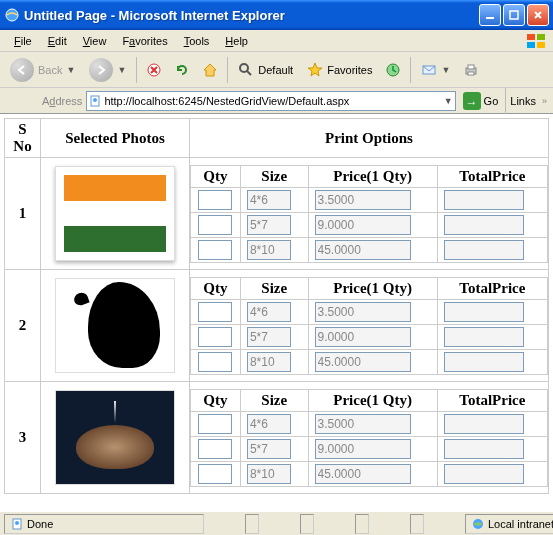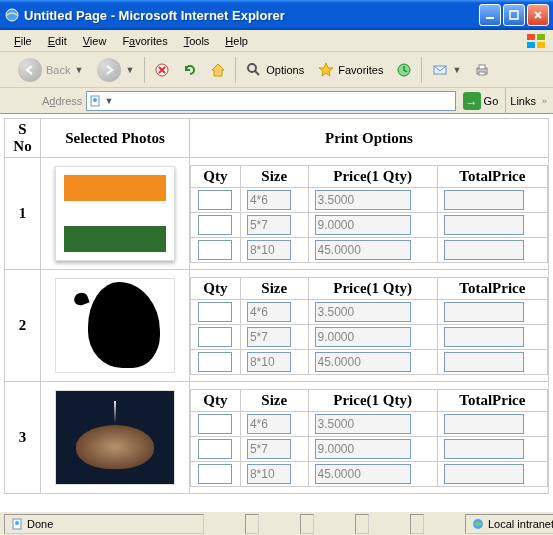--- a/index.html
+++ b/index.html
@@ -8,21 +8,21 @@
 .titlebar .icon { width: 16px; height: 16px; margin-right: 4px; }
 .titlebar .title { flex: 1; font-size: 13px; font-weight: bold; text-shadow: 1px 1px 1px rgba(0,0,0,0.3); }
 .win-btns { display: flex; gap: 2px; }
 .win-btn { width: 22px; height: 22px; border-radius: 3px; border: 1px solid #fff; display: flex; align-items: center; justify-content: center; color: #fff; font-weight: bold; font-size: 12px; }
 .win-btn.min, .win-btn.max { background: linear-gradient(to bottom, #7eb6ff, #2b6fd6); }
 .win-btn.close { background: linear-gradient(to bottom, #ff9a7a, #d6452b); }
 .menubar { height: 22px; background: #ece9d8; display: flex; align-items: center; padding: 0 6px; border-bottom: 1px solid #ccc; position: relative; }
 .menubar span { padding: 2px 8px; }
 .menubar span u { text-decoration: underline; }
 .xp-logo { position: absolute; right: 4px; top: 2px; width: 24px; height: 18px; }
-.toolbar { height: 36px; background: #ece9d8; display: flex; align-items: center; padding: 0 14px; gap: 6px; border-bottom: 1px solid #ccc; }
+.toolbar { height: 36px; background: #ece9d8; display: flex; align-items: center; padding: 0 6px; gap: 6px; border-bottom: 1px solid #ccc; }
 .tool-btn { display: flex; align-items: center; gap: 4px; padding: 2px 4px; font-size: 11px; }
 .tool-btn .circle { width: 24px; height: 24px; border-radius: 50%; display: flex; align-items: center; justify-content: center; }
 .tool-btn.disabled { color: #999; }
 .circle.back { background: radial-gradient(circle at 30% 30%, #ddd, #aaa); }
 .circle.fwd { background: radial-gradient(circle at 30% 30%, #ddd, #aaa); }
 .sep { width: 1px; height: 26px; background: #bbb; }
 .sq-btn { width: 22px; height: 22px; display: flex; align-items: center; justify-content: center; }
 .addressbar { height: 26px; background: #ece9d8; display: flex; align-items: center; padding: 0 6px; gap: 4px; border-bottom: 1px solid #999; }
 .addressbar .lbl { color: #888; font-size: 11px; margin-left: 36px; }
 .addr-input { flex: 1; display: flex; align-items: center; height: 20px; background: #fff; border: 1px solid #7f9db9; padding: 0 2px; font-size: 11px; gap: 3px; }
@@ -141,21 +141,21 @@
       <svg class="ico" viewBox="0 0 16 16">
         <path d="M2 8 L8 2 L14 8 L12 8 L12 14 L4 14 L4 8 Z" fill="#fc6" stroke="#c90" stroke-width="1"></path>
       </svg>
     </div>
   <div class="sep"></div>
   <div class="tool-btn">
     <svg class="ico" viewBox="0 0 16 16">
         <circle cx="6" cy="6" r="4" fill="none" stroke="#555" stroke-width="2"></circle>
         <path d="M9 9 L13 13" stroke="#555" stroke-width="2"></path>
       </svg>
-    <span>Options</span>
+    <span>Default</span>
   </div>
   <div class="tool-btn">
     <svg class="ico" viewBox="0 0 16 16">
         <path d="M8 1 L10 6 L15 6 L11 9 L12 14 L8 11 L4 14 L5 9 L1 6 L6 6 Z" fill="#ffcc33" stroke="#cc9900"></path>
       </svg>
     <span>Favorites</span>
   </div>
   <div class="sq-btn">
       <svg class="ico" viewBox="0 0 16 16">
         <circle cx="8" cy="8" r="6" fill="#8fd68f" stroke="#2a8a2a"></circle>
@@ -179,20 +179,21 @@
     </div>
 </div>
 
 <div class="addressbar">
   <span class="lbl">A<u>d</u>dress</span>
   <div class="addr-input">
     <svg class="ico-sm" viewBox="0 0 12 12">
         <rect x="2" y="1" width="8" height="10" fill="#fff" stroke="#69c"></rect>
         <circle cx="6" cy="5" r="2" fill="#4aa3ff"></circle>
       </svg>
+    <span class="url">http://localhost:6245/NestedGridView/Default.aspx</span>
     <span class="dd">▼</span>
   </div>
   <div class="go-btn">
     <div class="go-sq">→</div>
     <span>Go</span>
   </div>
   <div class="sep"></div>
   <span>Links</span>
   <span style="font-size:9px;color:#888;margin-left:2px;">»</span>
 </div>

